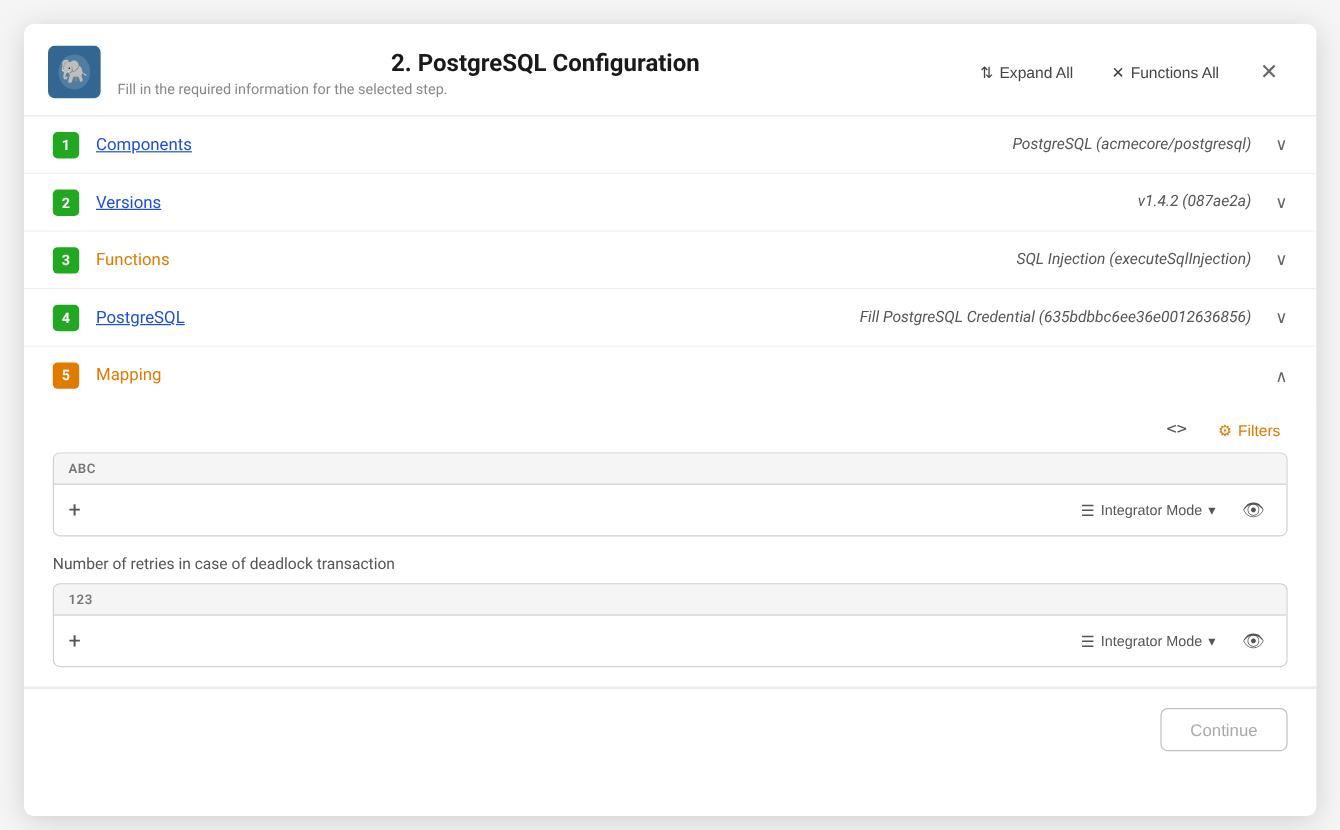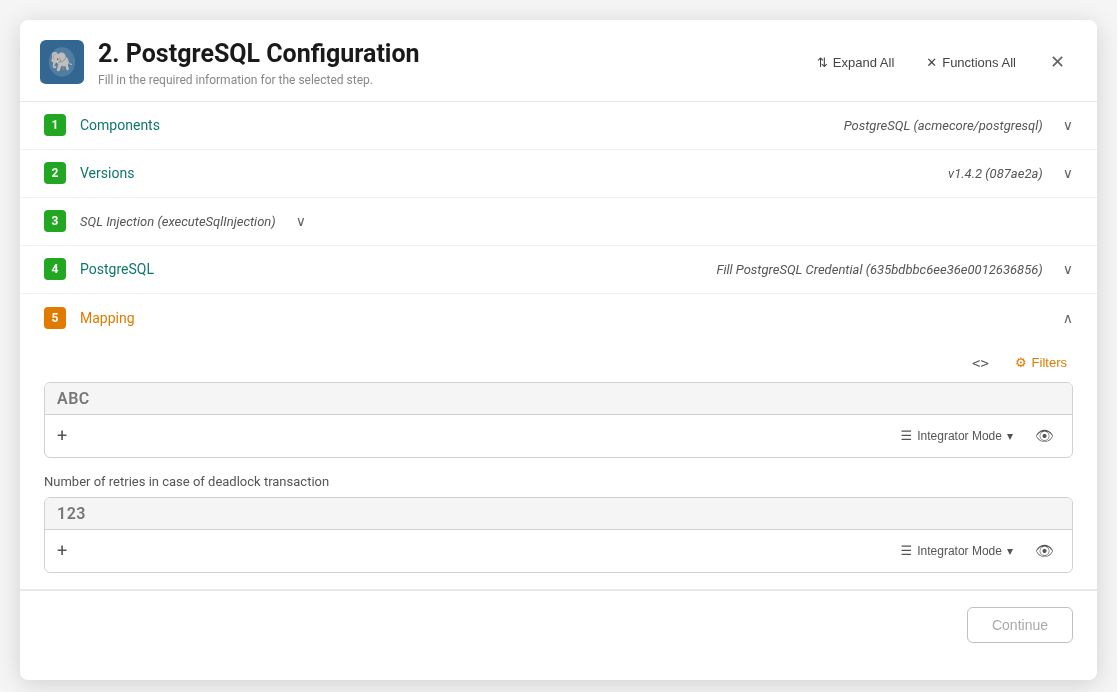--- a/index.html
+++ b/index.html
@@ -30,24 +30,25 @@
     .modal-logo {
       width: 44px;
       height: 44px;
       margin-right: 14px;
       flex-shrink: 0;
     }
     .modal-title-group {
       flex: 1;
     }
     .modal-title {
-      font-size: 25px;
+      font-size: 20px;
       font-weight: 700;
       color: #1a1a1a;
       line-height: 1.3;
+      text-align: center;
     }
     .modal-subtitle {
       font-size: 12px;
       color: #888;
       margin-top: 2px;
     }
     .modal-header-actions {
       display: flex;
       align-items: center;
       gap: 20px;
@@ -96,21 +97,21 @@
       margin-right: 14px;
       flex-shrink: 0;
     }
     .step-number.green { background: #22a722; }
     .step-number.orange { background: #e07b00; }
     .step-label {
       font-size: 14px;
       flex: 1;
     }
     .step-label.orange { color: #e07b00; }
-    .step-label.default { color: #0f766e; }
+    .step-label.default { color: #1d4ed8; text-decoration: underline; }
     .step-value {
       font-size: 13px;
       color: #555;
       margin-right: 20px;
       font-style: italic;
     }
     .chevron-icon {
       font-size: 14px;
       color: #666;
     }
@@ -153,21 +154,21 @@
     }
     .field-input-box {
       border: 1px solid #d0d0d0;
       border-radius: 6px;
       overflow: hidden;
     }
     .field-type-badge {
       background: #f5f5f5;
       border-bottom: 1px solid #d0d0d0;
       padding: 6px 12px;
-      font-size: 16px;
+      font-size: 11px;
       color: #777;
       font-weight: 600;
       letter-spacing: 0.5px;
     }
     .field-input-row {
       display: flex;
       align-items: center;
       padding: 8px 12px;
       min-height: 42px;
     }
@@ -267,20 +268,21 @@
       </div>
       <span class="step-label default">Versions</span>
       <span class="step-value">v1.4.2 (087ae2a)</span>
       <span class="chevron-icon">∨</span>
     </div>
 
     <div class="step-row">
       <div class="step-number green">
         <span>3</span>
       </div>
+      <span class="step-label orange">Functions</span>
       <span class="step-value">SQL Injection (executeSqlInjection)</span>
       <span class="chevron-icon">∨</span>
     </div>
 
     <div class="step-row">
       <div class="step-number green">
         <span>4</span>
       </div>
       <span class="step-label default">PostgreSQL</span>
       <span class="step-value">Fill PostgreSQL Credential (635bdbbc6ee36e0012636856)</span>

